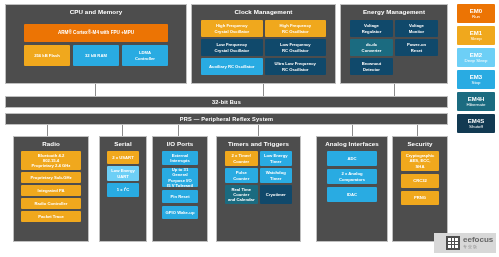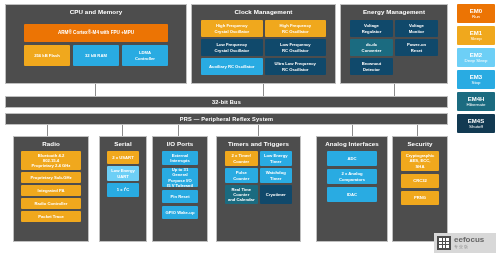--- a/index.html
+++ b/index.html
@@ -98,21 +98,21 @@
 
   
   .watermark {
     position: absolute;
     right: 3px; bottom: 4px;
     width: 62px; height: 20px;
     background: #d8d8d8;
     display: flex;
     align-items: center;
     gap: 3px;
-    padding-left: 3px;
+    padding-left: 12px;
   }
   .wm-mark {
     width: 14px; height: 14px;
     background: #4d4d4d;
     display: grid;
     grid-template-columns: repeat(3, 1fr);
     grid-template-rows: repeat(3, 1fr);
     gap: 1px; padding: 2px;
   }
   .wm-mark i { background: #ffffff; display: block; }

